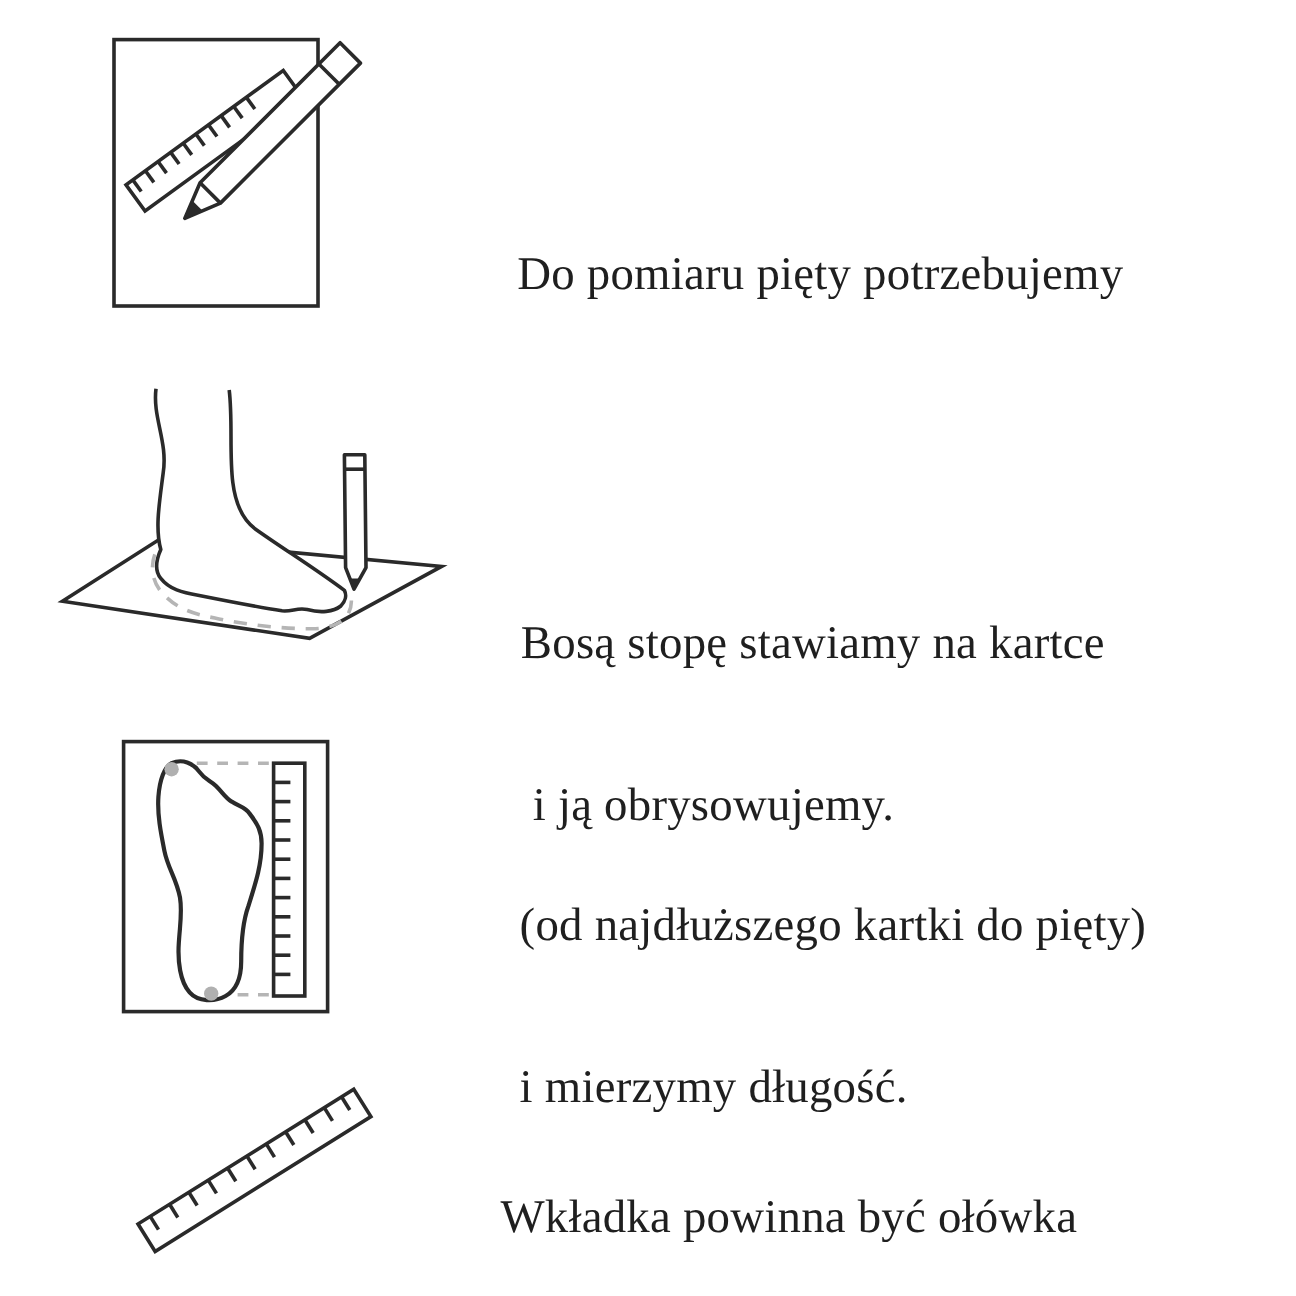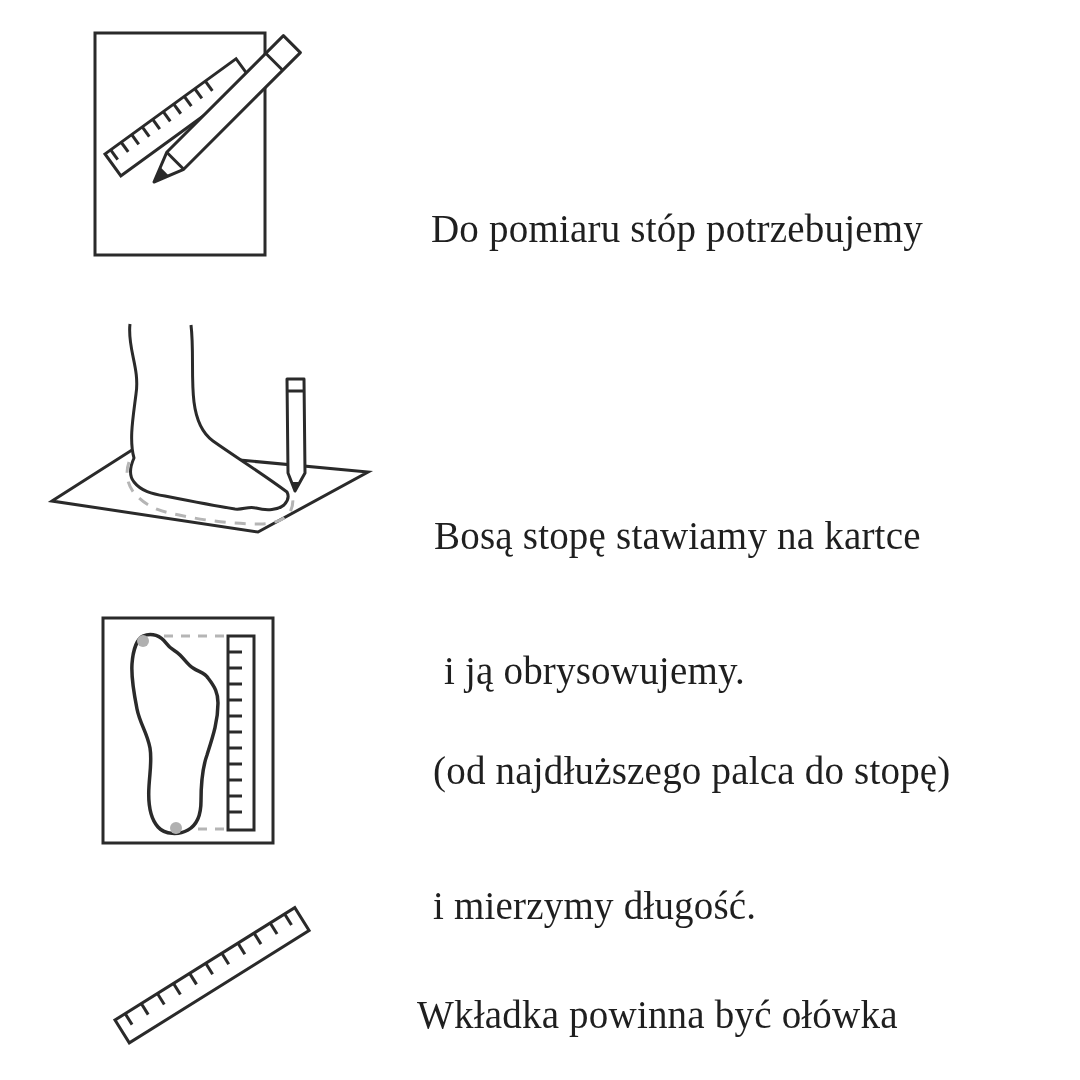--- a/index.html
+++ b/index.html
@@ -52,21 +52,21 @@
       <g transform="translate(76,164) rotate(-45)">
         <path d="M 0 0 L 30 -12 L 195 -12 L 195 12 L 30 12 Z" fill="#ffffff" stroke="#2a2a2a" stroke-width="3" stroke-linejoin="round"></path>
         <line x1="30" y1="-12" x2="30" y2="12" stroke="#2a2a2a" stroke-width="3"></line>
         <line x1="170" y1="-12" x2="170" y2="12" stroke="#2a2a2a" stroke-width="3"></line>
         <path d="M 0 0 L 15 -6.5 L 15 6.5 Z" fill="#2a2a2a"></path>
       </g>
     </svg>
   </div>
 
   <div class="step-text" style="left:431px;top:116px;">
-    <div>Do pomiaru stóp potrzebujemy</div>
+    <div>Do pomiaru pięty potrzebujemy</div>
   </div>
 
   <div class="illus" style="left:30px;top:310px;">
     <svg width="370" height="250" viewBox="0 0 370 250">
 
       <polygon points="22,191 102,140 338,162 228,222" fill="#ffffff" stroke="#2a2a2a" stroke-width="3"></polygon>
 
       <path d="M 100 14
                C 97 38, 110 58, 106 84
                C 103 108, 99 130, 104 148
@@ -140,21 +140,21 @@
           <line x1="133" y1="159" x2="147" y2="159"></line>
           <line x1="133" y1="175" x2="147" y2="175"></line>
           <line x1="133" y1="191" x2="147" y2="191"></line>
           <line x1="133" y1="207" x2="147" y2="207"></line>
         </g>
       </g>
     </svg>
   </div>
 
   <div class="step-text" style="left:433px;top:658px;">
-    <div>(od najdłuższego palca do stopę)</div>
+    <div>(od najdłuższego kartki do pięty)</div>
     <div>i mierzymy długość.</div>
   </div>
 
   <div class="illus" style="left:100px;top:895px;">
     <svg width="220" height="160" viewBox="0 0 220 160">
       <g transform="translate(15,125) rotate(-32)">
         <rect x="0" y="0" width="212" height="27" fill="#ffffff" stroke="#2a2a2a" stroke-width="3"></rect>
         <g stroke="#2a2a2a" stroke-width="3">
           <line x1="12" y1="0" x2="12" y2="13"></line>
           <line x1="31" y1="0" x2="31" y2="13"></line>

